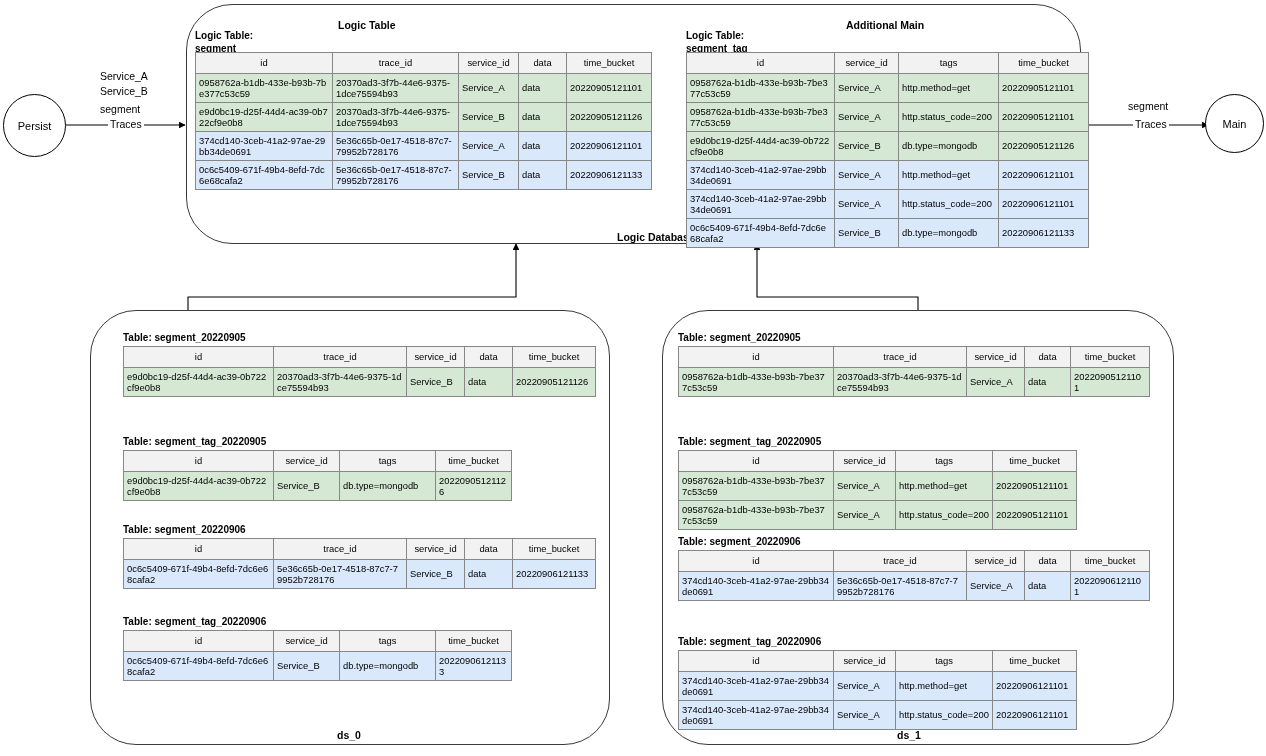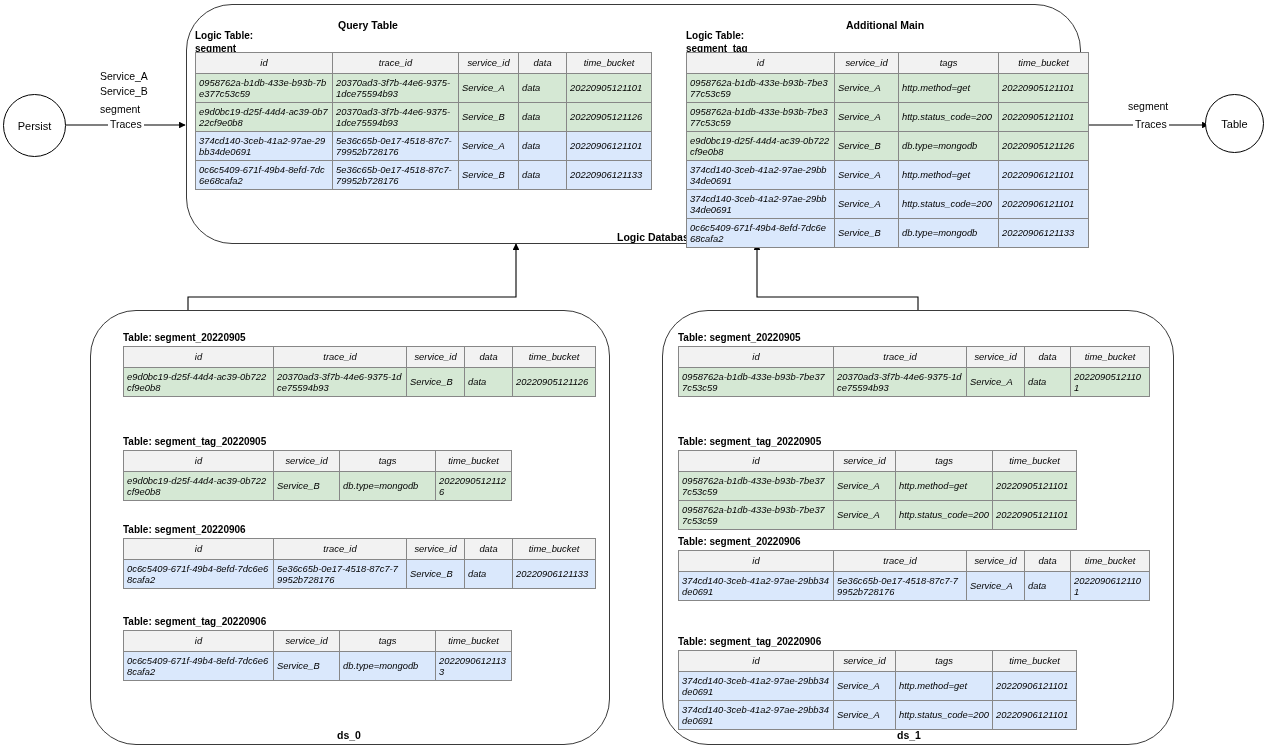--- a/index.html
+++ b/index.html
@@ -36,21 +36,20 @@
   
   .ttl-bold { font-size: 10.5px; font-weight: bold; }
   .edge-label { font-size: 10.5px; white-space: nowrap; }
 
   
   table.grid {
     border-collapse: collapse;
     table-layout: fixed;
     font-size: 9.4px;
     background: #fff;
-    font-style: italic;
   }
   table.grid th, table.grid td {
     border: 1px solid #878787;
     padding: 2px 3px;
     vertical-align: middle;
     line-height: 1.22;
     word-break: break-all;
     overflow-wrap: anywhere;
   }
   table.grid th {
@@ -89,34 +88,34 @@
   <path d="M 516 244 L 516 297 L 188 297 L 188 325" fill="none" stroke="#000" stroke-width="1.1" marker-start="url(#arrow)" marker-end="url(#arrow)"></path>
 
   <path d="M 757 244 L 757 297 L 918 297 L 918 325" fill="none" stroke="#000" stroke-width="1.1" marker-start="url(#arrow)" marker-end="url(#arrow)"></path>
 </svg>
 
 <div class="abs circle" style="left:3px; top:94px; width:63px; height:63px;">
   <span>Persist</span>
 </div>
 
 <div class="abs circle" style="left:1205px; top:94px; width:59px; height:59px;">
-  <span>Table</span>
+  <span>Main</span>
 </div>
 
 <div class="abs edge-label" style="left:100px; top:69px; line-height:15px; white-space:pre;"><span>Service_A
 Service_B</span></div>
 <div class="abs edge-label" style="left:100px; top:103px;"><span>segment</span></div>
 <div class="abs edge-label" style="left:108px; top:118px; background:#fff; padding:0 2px;"><span>Traces</span></div>
 
 <div class="abs edge-label" style="left:1128px; top:100px;"><span>segment</span></div>
 <div class="abs edge-label" style="left:1133px; top:118px; background:#fff; padding:0 2px;"><span>Traces</span></div>
 
 <div class="abs round-box" style="left:186px; top:4px; width:895px; height:240px;"></div>
 
-<div class="abs ttl-bold" style="left:338px; top:19px;"><span>Query Table</span></div>
+<div class="abs ttl-bold" style="left:338px; top:19px;"><span>Logic Table</span></div>
 
 <div class="abs ttl-bold" style="left:846px; top:19px;"><span>Additional  Main</span></div>
 
 <div class="abs ttl-bold" style="left:617px; top:231px;"><span>Logic Database</span></div>
 
 <div class="abs" style="left:195px; top:29px; font-size:10px; font-weight:bold; line-height:13px;">
   <div>Logic Table:</div>
   <div>segment</div>
 </div>
 

